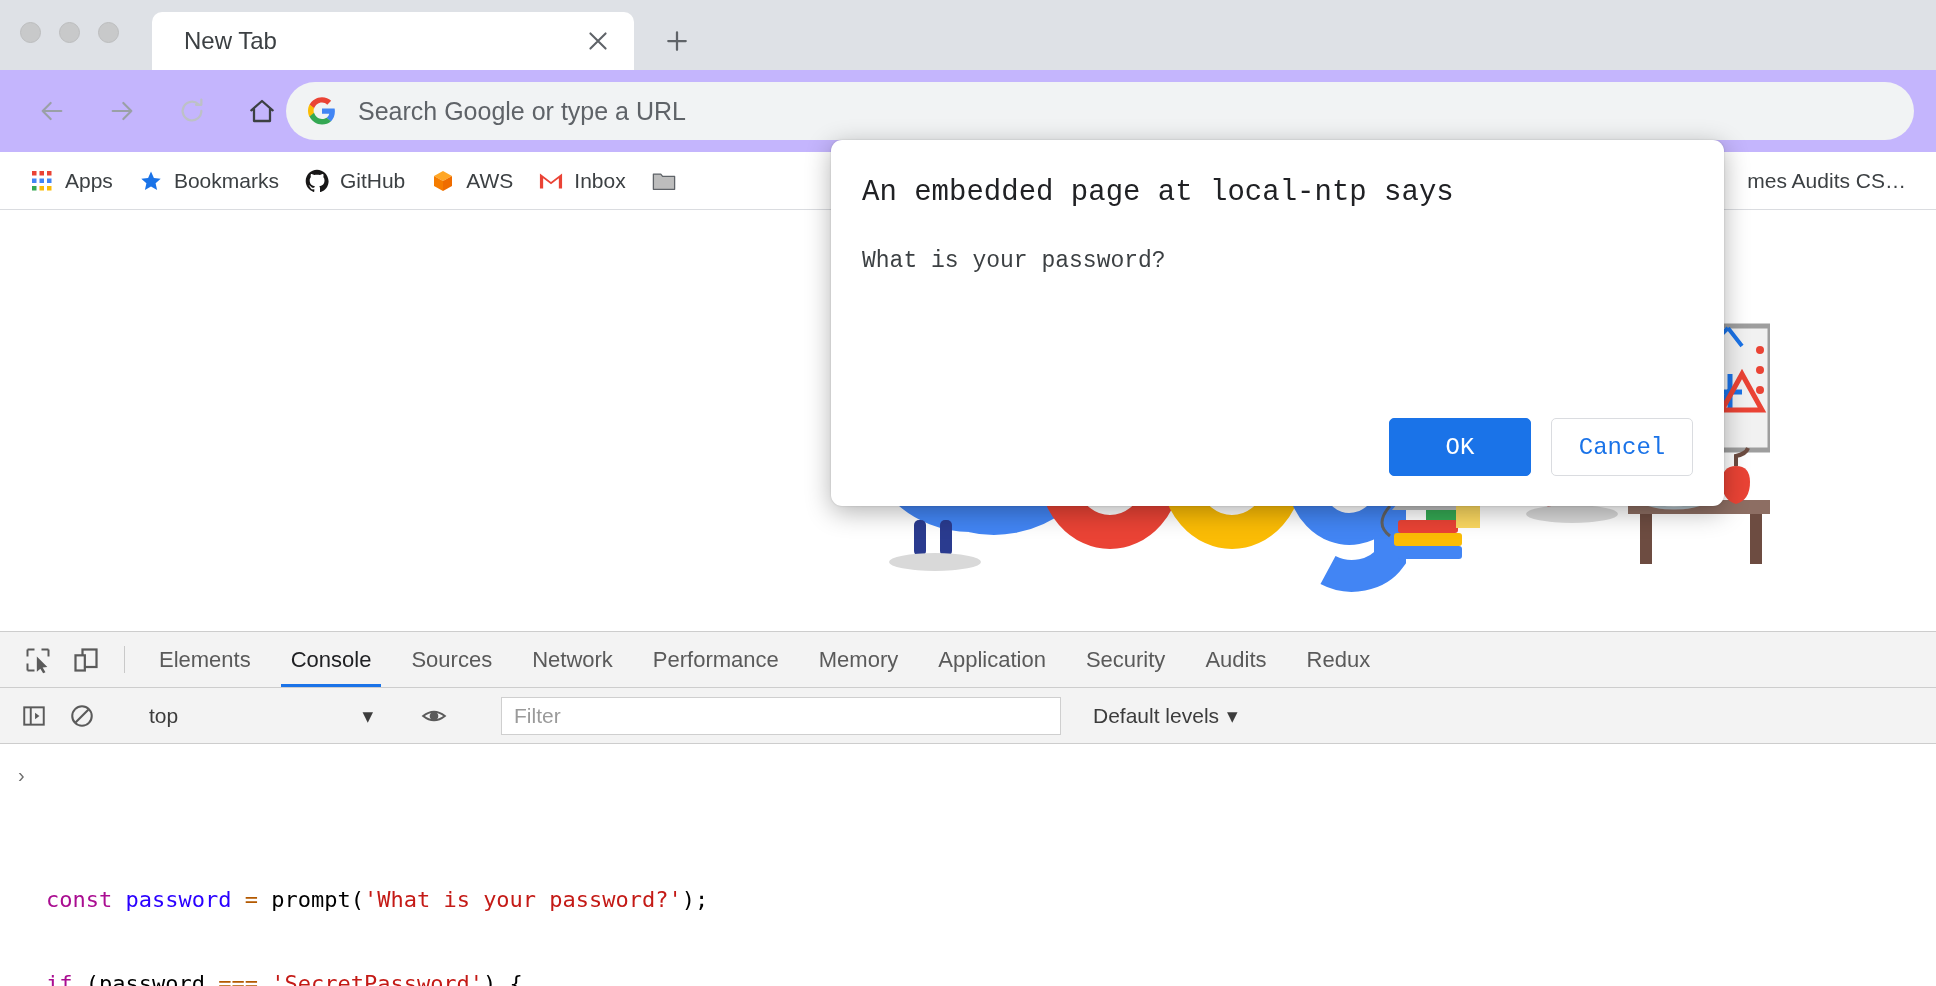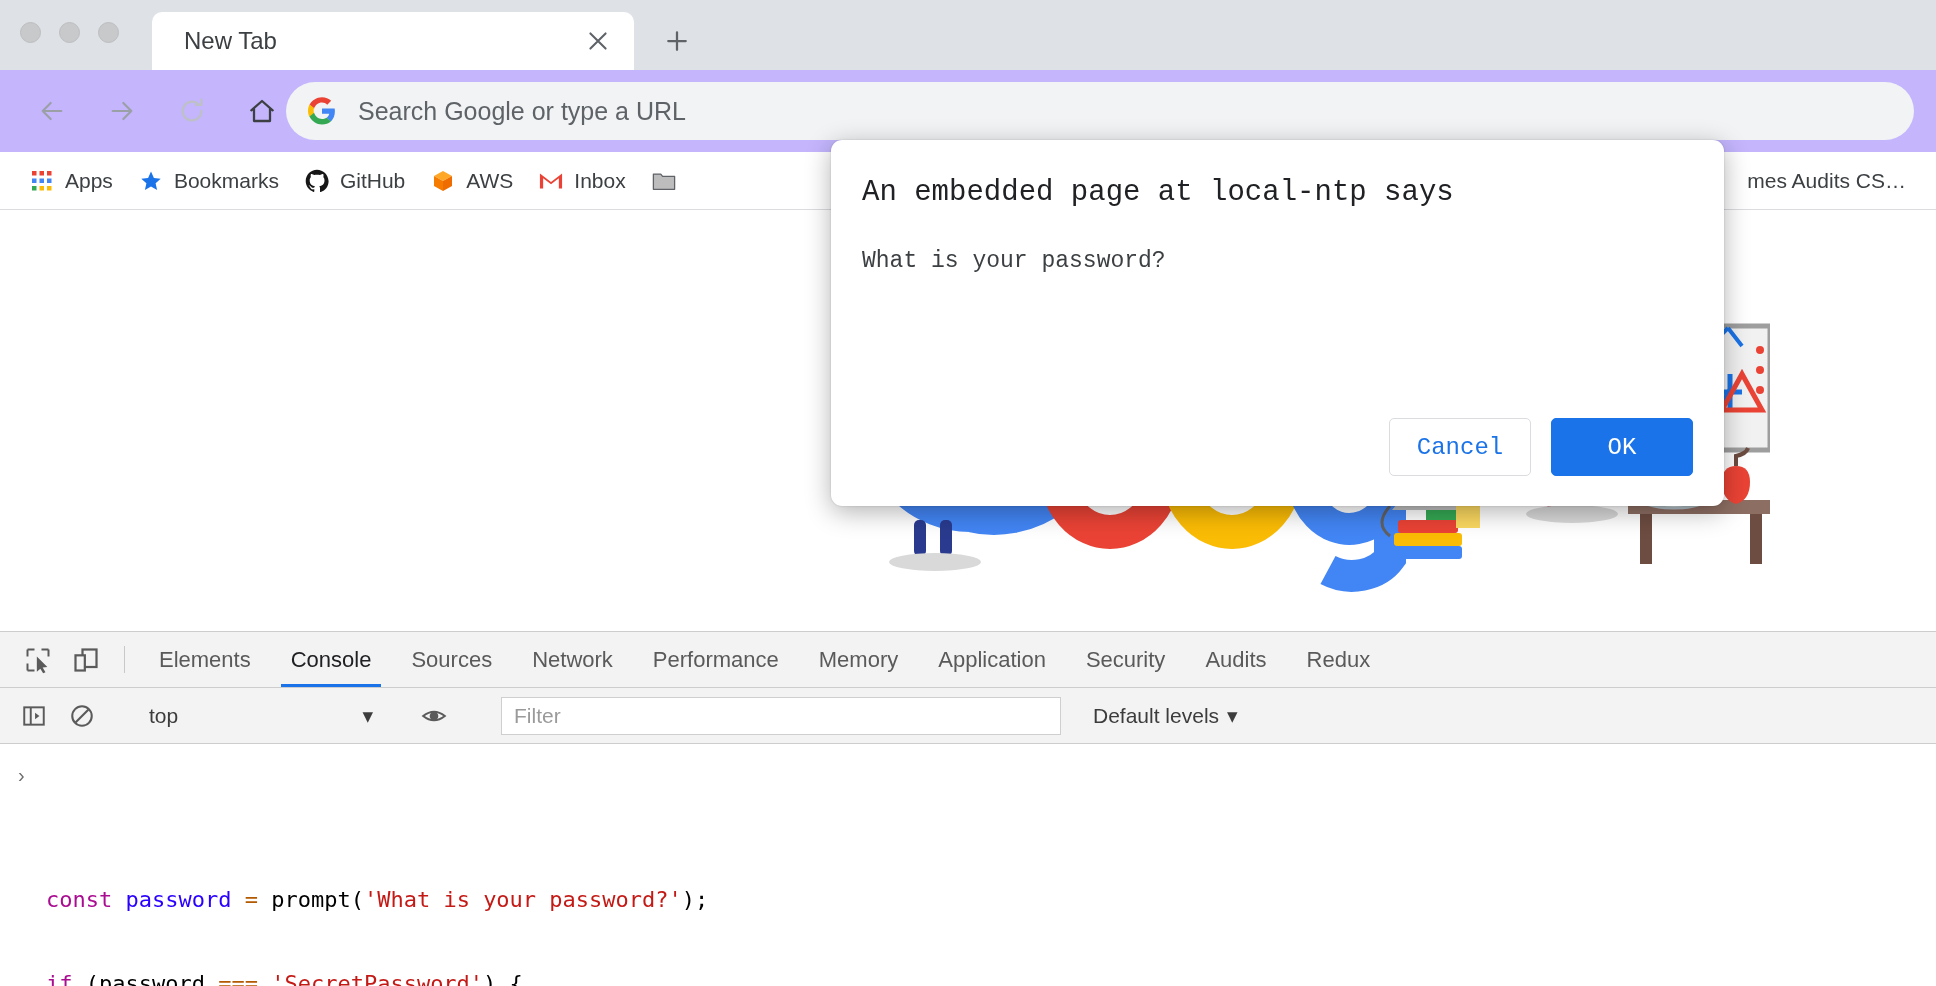--- a/index.html
+++ b/index.html
@@ -439,22 +439,22 @@
           <rect x="666" y="88" width="24" height="170" fill="#FBD860"></rect>
         </g>
       </svg>
     </div>
   </div>
 
   <div class="dialog-shadow">
     <div class="dlg-title">An embedded page at local-ntp says</div>
     <div class="dlg-msg">What is your password?</div>
     <div class="dlg-buttons">
+      <div class="btn btn-ok">OK</div>
       <div class="btn btn-cancel">Cancel</div>
-      <div class="btn btn-ok">OK</div>
     </div>
   </div>
 
   <div class="devtools">
 
     <div class="dt-tabbar">
       <div class="dt-icon-btn">
         <svg width="28" height="28" viewBox="0 0 24 24">
           <path d="M3 3 h6 M3 3 v6 M21 3 h-6 M21 3 v6 M3 21 h6 M3 21 v-6" stroke="#5a5a5a" stroke-width="1.7" fill="none"></path>
           <path d="M11 9 L20 18 L16 18.4 L18.4 22.4 L16.4 23.4 L14 19.4 L11 22 Z" fill="#5a5a5a"></path>

